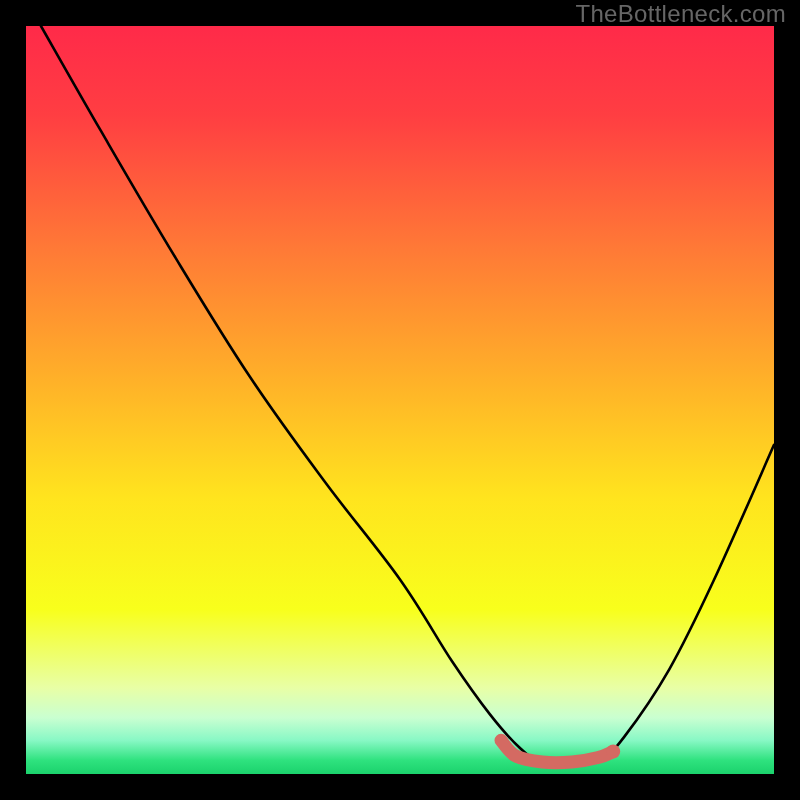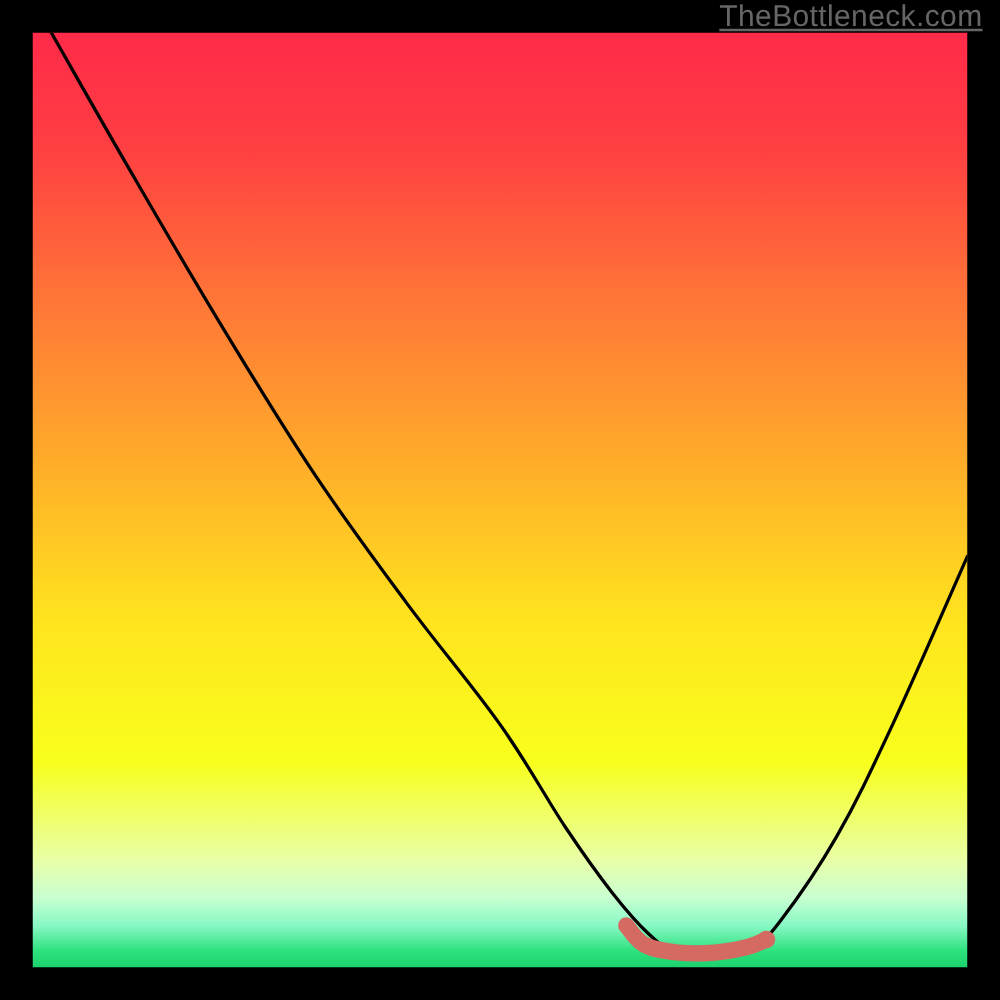--- a/index.html
+++ b/index.html
@@ -30,21 +30,20 @@
   }
   .watermark {
     position: absolute;
     top: 0;
     right: 14px;
     color: #666;
     font-size: 24px;
     font-weight: 400;
     letter-spacing: 0.3px;
     user-select: none;
-    text-decoration: underline;
   }
 </style>
 </head>
 <body>
 
 <div class="frame">
   <div class="watermark">TheBottleneck.com</div>
 
   <div class="plot-wrap">
     <svg id="chart-svg" viewBox="0 0 748 748">

